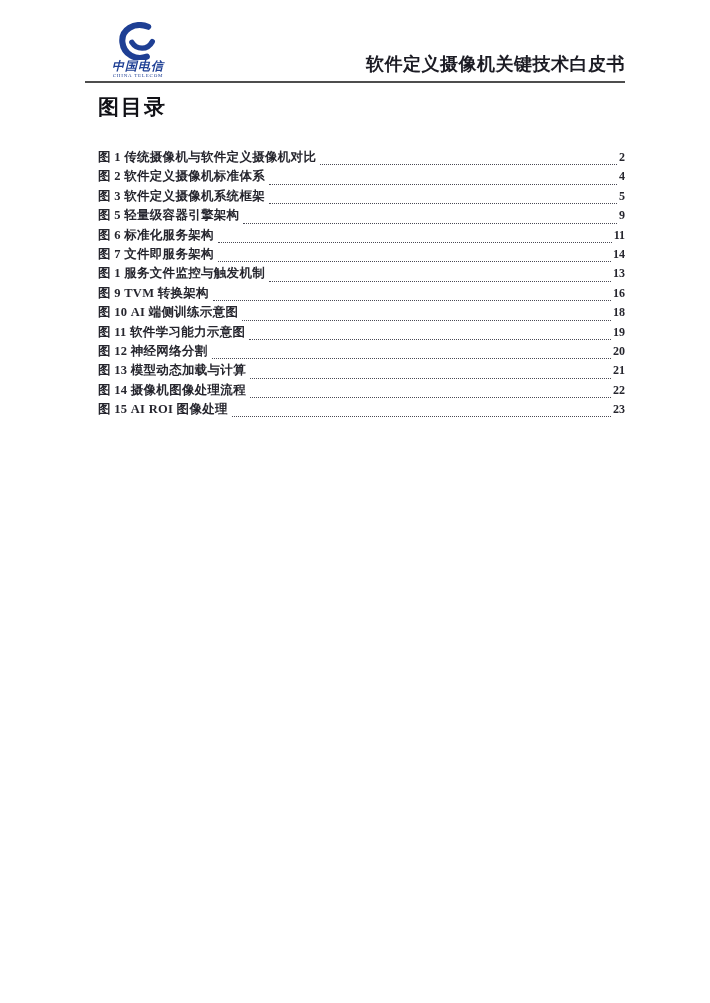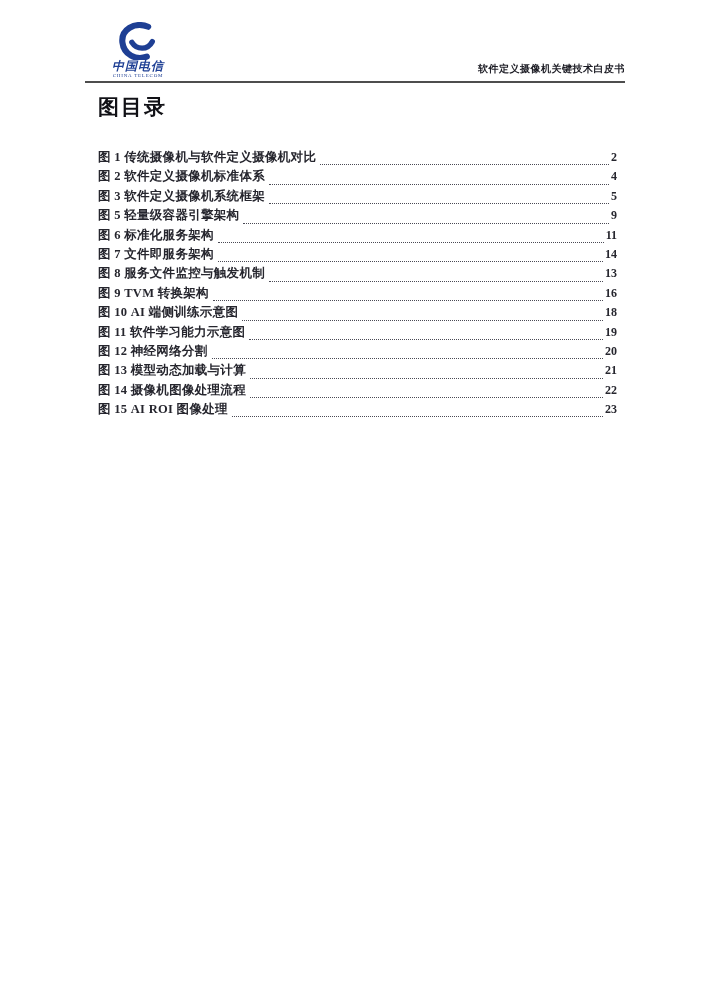--- a/index.html
+++ b/index.html
@@ -47,35 +47,35 @@
     font-size: 5px;
     letter-spacing: 0.8px;
     color: #1e3f94;
     line-height: 6px;
     white-space: nowrap;
   }
   .hdr-title {
     position: absolute;
     right: 0;
     bottom: 5px;
-    font-size: 10px;
+    font-size: 18px;
     font-weight: bold;
     color: #1c1c24;
     letter-spacing: 0.5px;
   }
   
   .doc-title {
     margin: 10px 0 0 13px;
     font-size: 21px;
     font-weight: bold;
     color: #111116;
     letter-spacing: 2px;
   }
   .toc {
-    margin: 28px 8px 0 13px;
+    margin: 28px 0 0 13px;
   }
   .toc-row {
     display: flex;
     align-items: baseline;
     height: 19.4px;
     font-size: 12.5px;
     font-weight: bold;
     color: #26262e;
     text-decoration: none;
   }
@@ -154,21 +154,21 @@
     <span class="toc-page">11</span>
   </a>
 
   <a class="toc-row" href="#">
     <span class="toc-label">图 7 文件即服务架构</span>
     <span class="toc-dots"></span>
     <span class="toc-page">14</span>
   </a>
 
   <a class="toc-row" href="#">
-    <span class="toc-label">图 8 服务文件监控与触发机制</span>
+    <span class="toc-label">图 1 服务文件监控与触发机制</span>
     <span class="toc-dots"></span>
     <span class="toc-page">13</span>
   </a>
 
   <a class="toc-row" href="#">
     <span class="toc-label">图 9 TVM 转换架构</span>
     <span class="toc-dots"></span>
     <span class="toc-page">16</span>
   </a>
 

